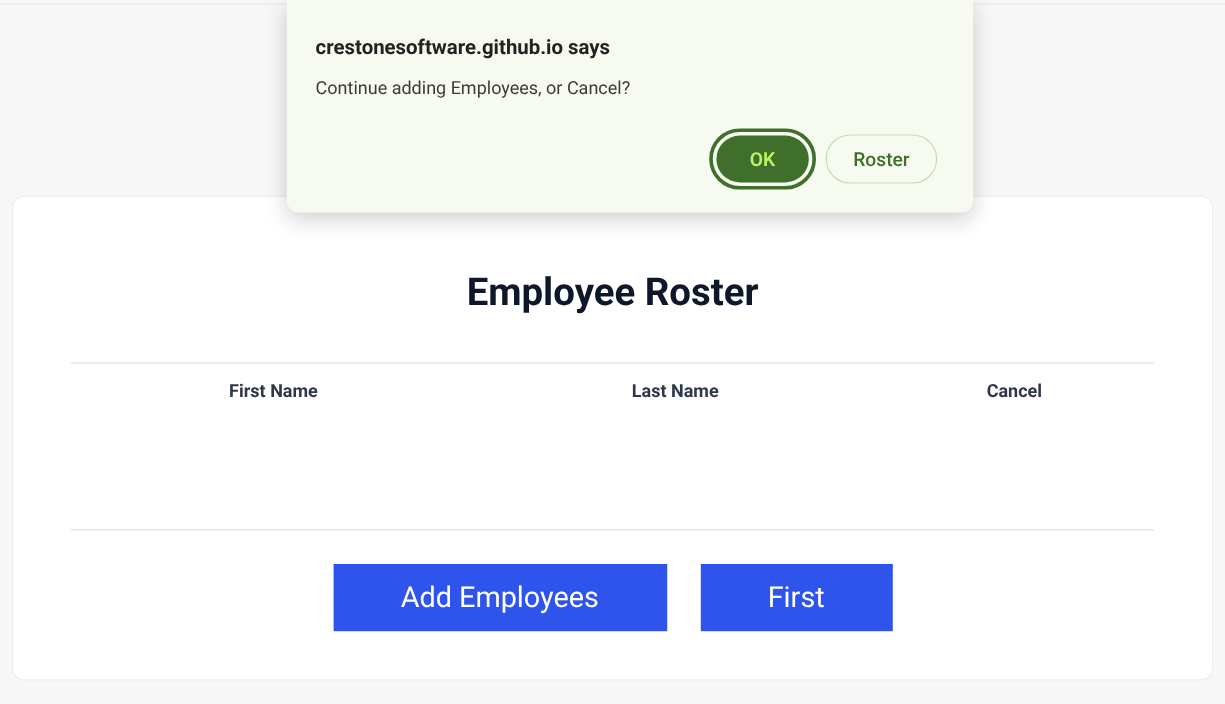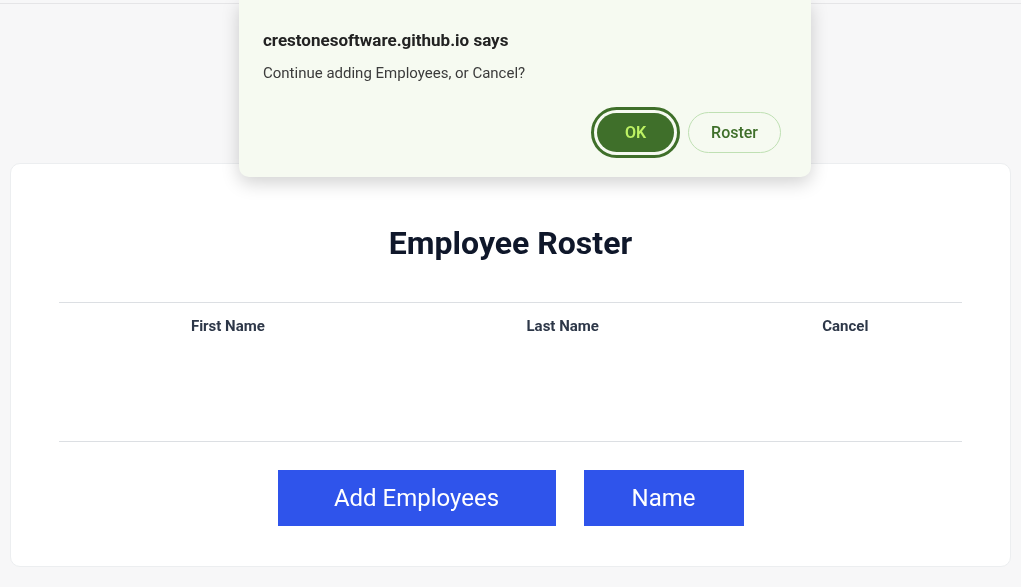--- a/index.html
+++ b/index.html
@@ -152,21 +152,21 @@
       <tr>
         <td></td>
         <td></td>
         <td></td>
       </tr>
     </tbody>
   </table>
 
   <div class="button-row">
     <button class="btn-primary add">Add Employees</button>
-    <button class="btn-primary reset">Name</button>
+    <button class="btn-primary reset">First</button>
   </div>
 </div>
 
 <div class="dialog">
   <div class="dialog-title">crestonesoftware.github.io says</div>
   <div class="dialog-message">Continue adding Employees, or Cancel?</div>
   <div class="dialog-buttons">
     <button class="btn-ok">OK</button>
     <button class="btn-cancel">Roster</button>
   </div>

